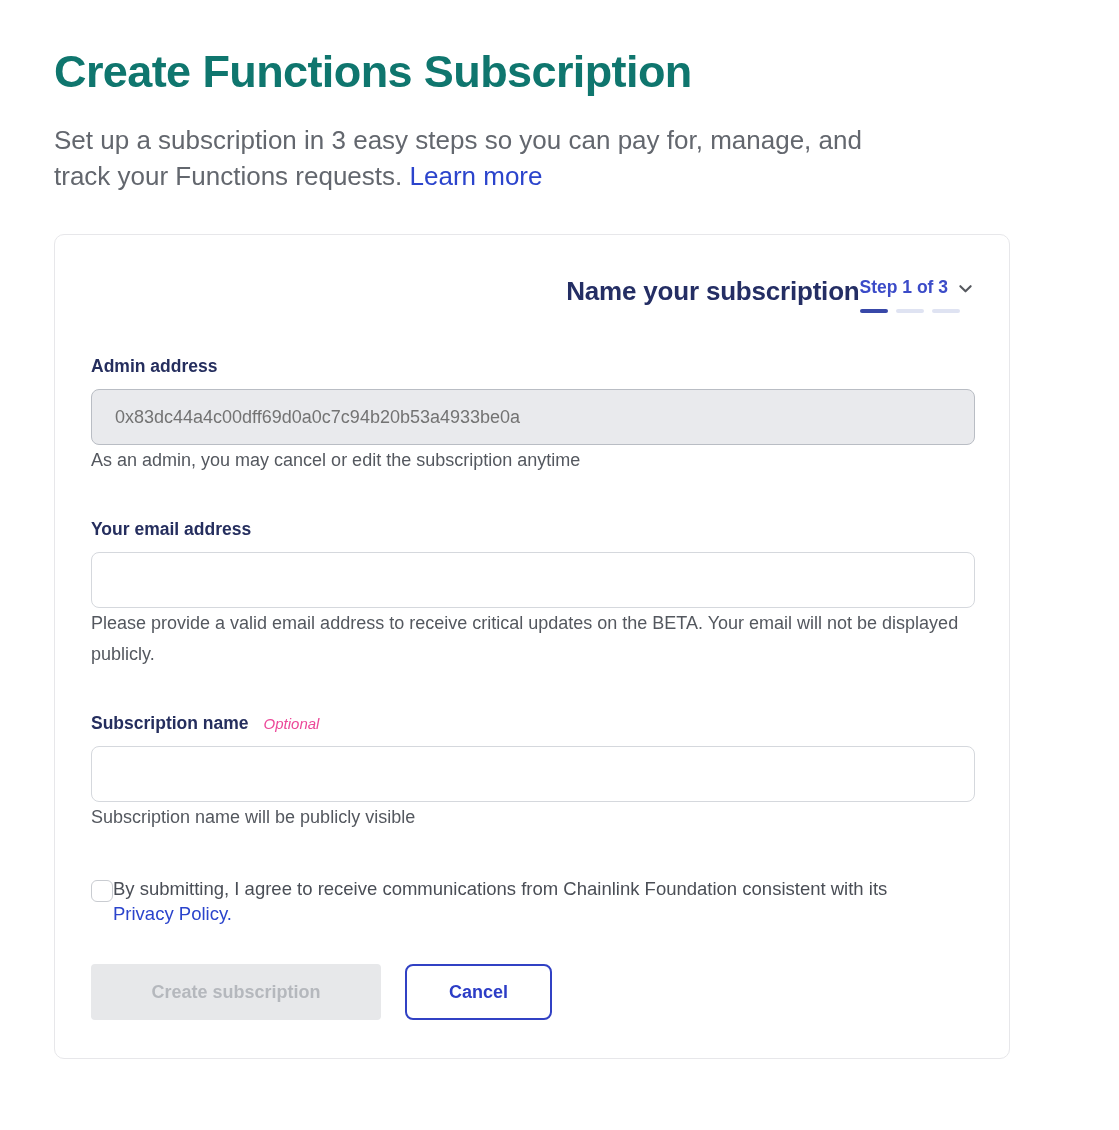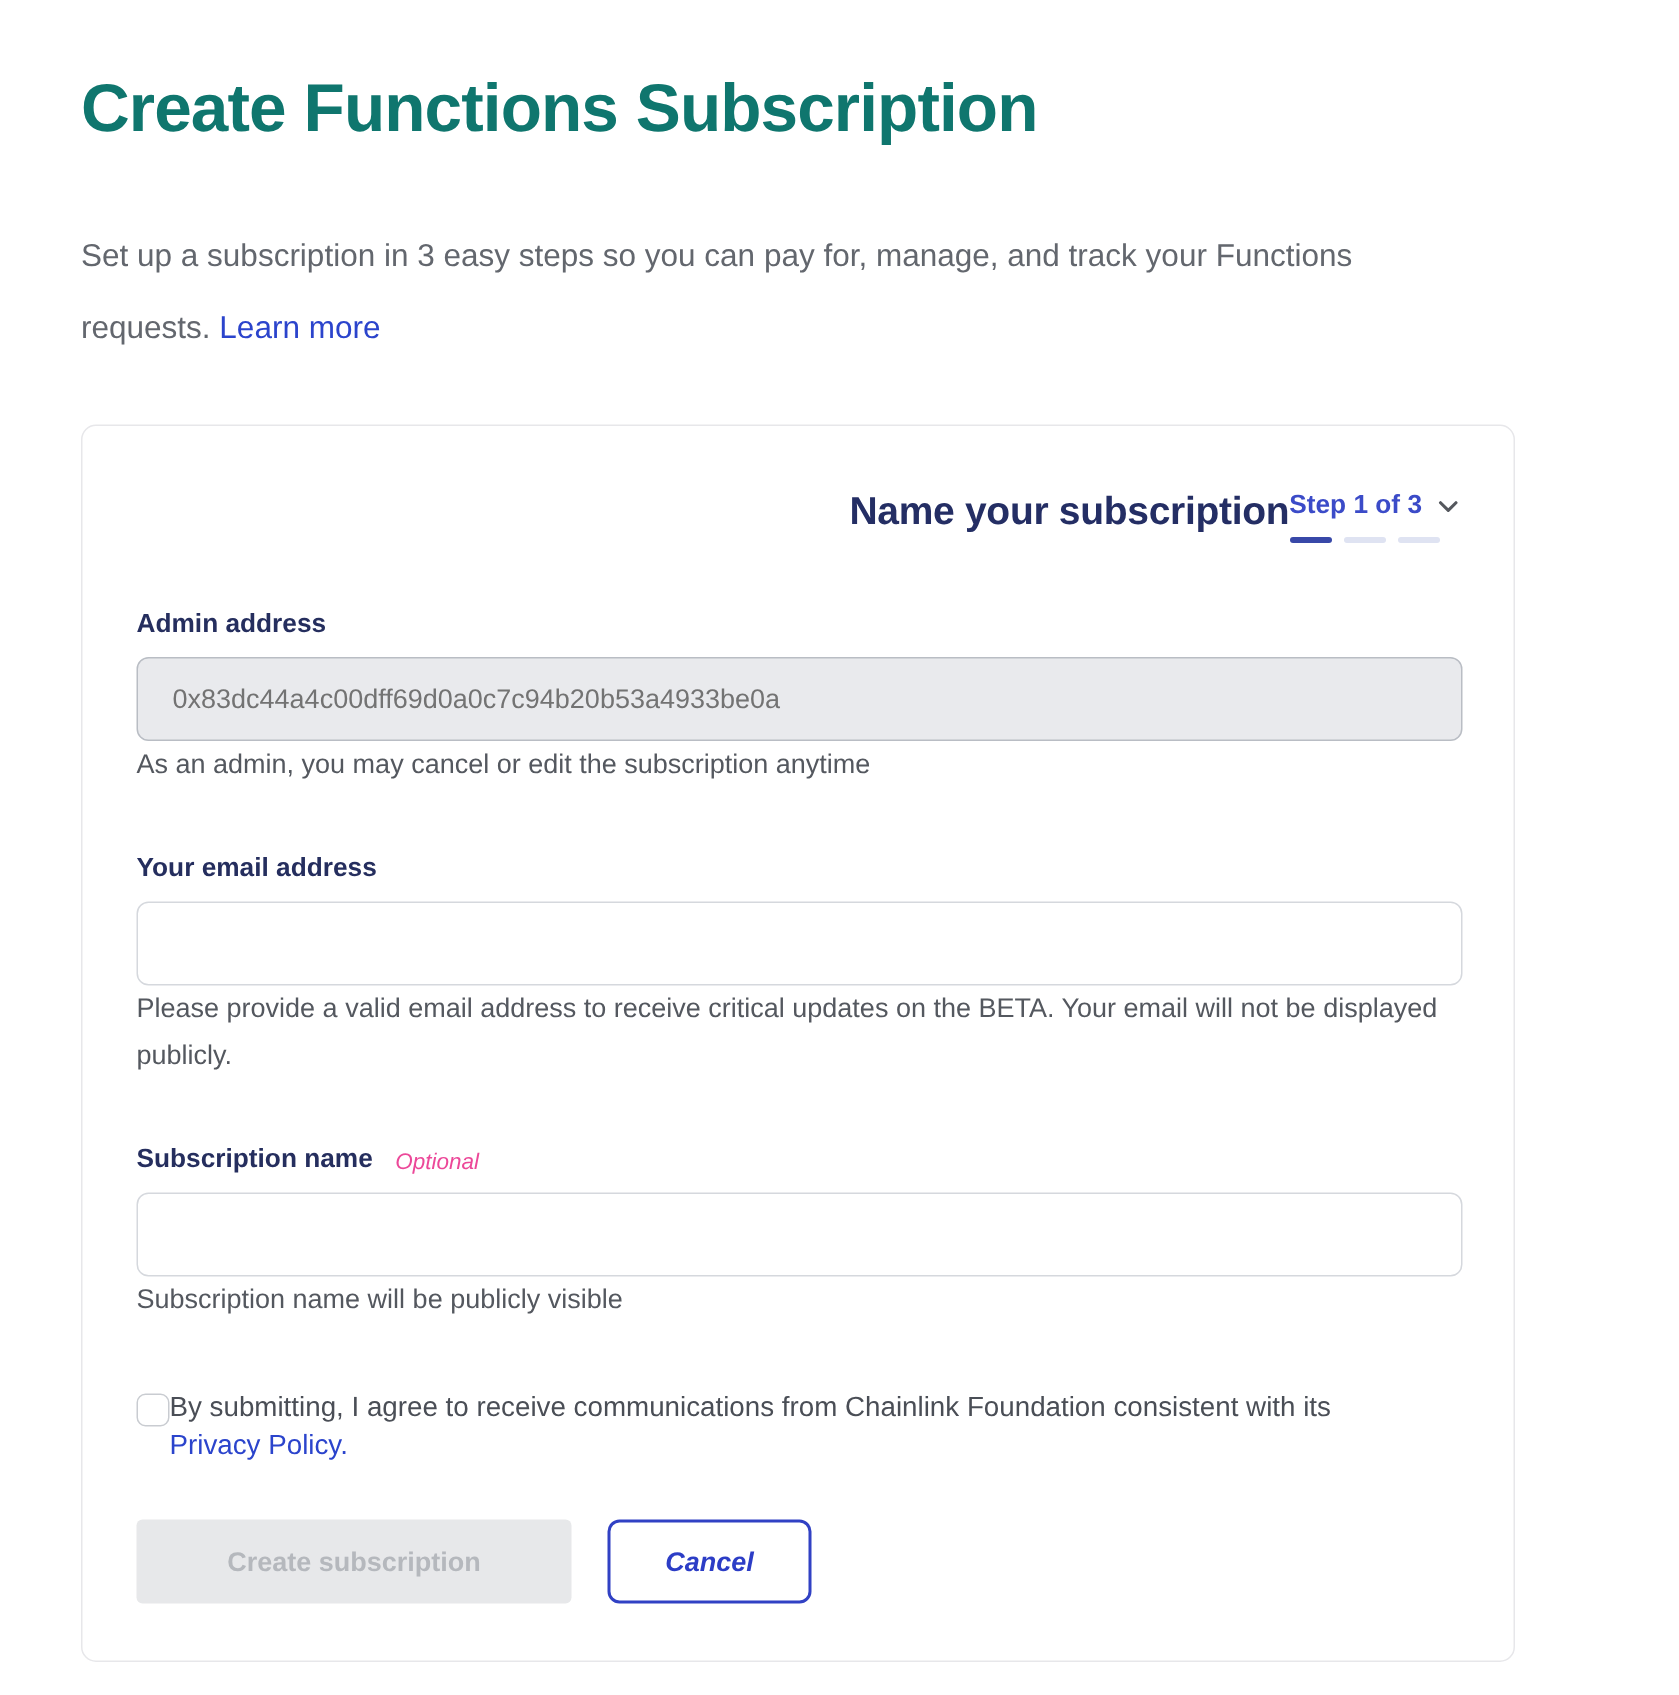--- a/index.html
+++ b/index.html
@@ -15,24 +15,24 @@
 
   h1.page-title {
     margin: 0;
     font-size: 45px;
     line-height: 52px;
     font-weight: 800;
     letter-spacing: -0.6px;
     color: #0f766e;
   }
   .page-subtitle {
-    margin-top: 49px;
+    margin-top: 24px;
     max-width: 862px;
-    font-size: 21px;
-    line-height: 48px;
+    font-size: 26px;
+    line-height: 36px;
     color: #63676e;
   }
   a.learn-more-link, a.privacy-link, .consent-suffix {
     color: #2b44cc;
     text-decoration: none;
     cursor: pointer;
   }
 
   .card {
     margin-top: 40px;
@@ -76,21 +76,21 @@
     margin-top: 11px;
   }
   .progress .seg {
     width: 28px; height: 4px;
     border-radius: 2px;
     background: #dfe3f2;
   }
   .progress .seg.active { background: #3848a8; }
 
   .field-group { margin-top: 42px; }
-  .field-label-row { display: flex; align-items: flex-end; }
+  .field-label-row { display: flex; align-items: center; }
   .field-label {
     font-size: 17.5px;
     font-weight: 700;
     color: #252e5e;
     line-height: 22px;
   }
   .optional-label {
     margin-left: 15px;
     font-size: 15px;
     font-style: italic;
@@ -158,27 +158,26 @@
   }
   .btn-create {
     width: 290px;
     background: #e7e8ea;
     color: #b5b8bd;
     border: none;
     border-radius: 4px;
     cursor: default;
   }
   .btn-cancel {
-    width: 136px;
+    width: 147px;
     background: #ffffff;
     color: #2c3dc6;
     border: 2px solid #3141c4;
     border-radius: 8px;
     cursor: pointer;
-    font-style: italic;
   }
 </style>
 </head>
 <body>
 
 <div class="page">
 
   <h1 class="page-title">Create Functions Subscription</h1>
 
   <p class="page-subtitle"><span>Set up a subscription in 3 easy steps so you can pay for, manage, and track your Functions requests.</span>

